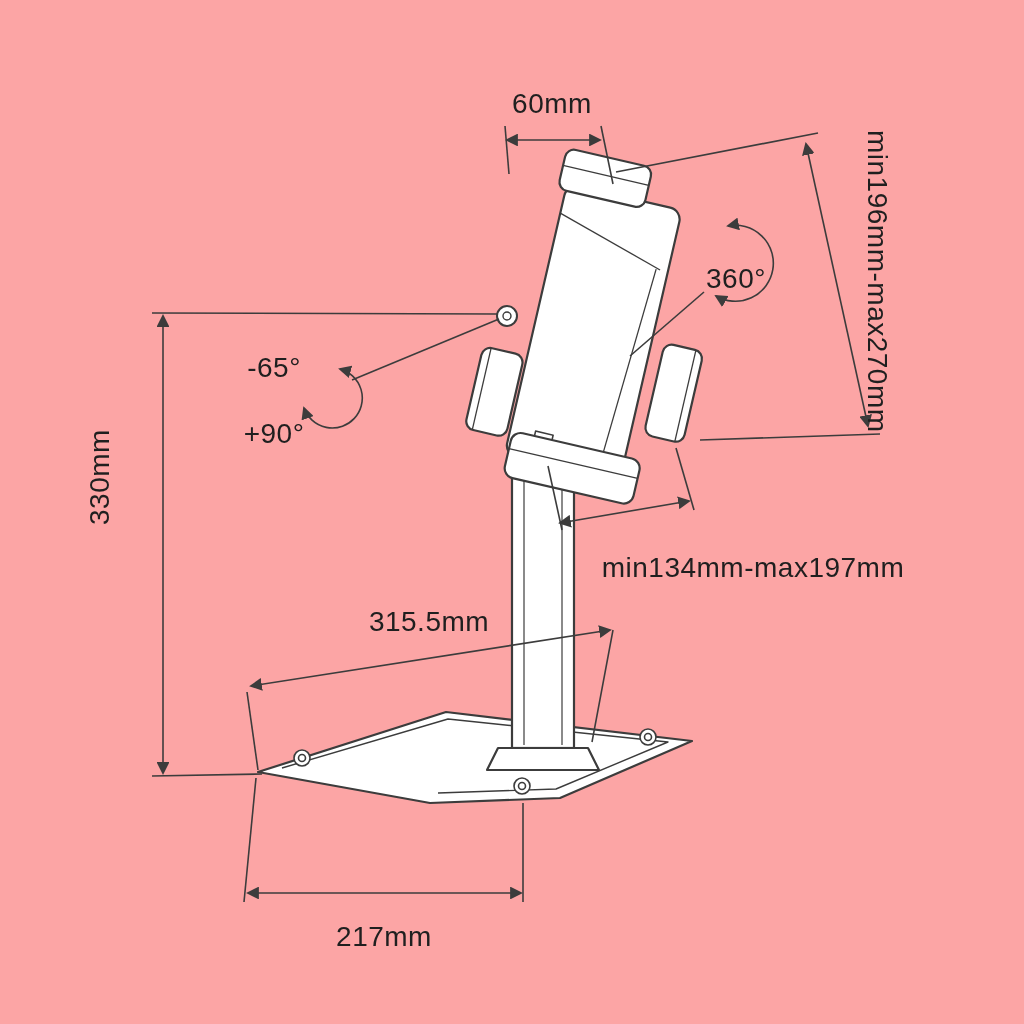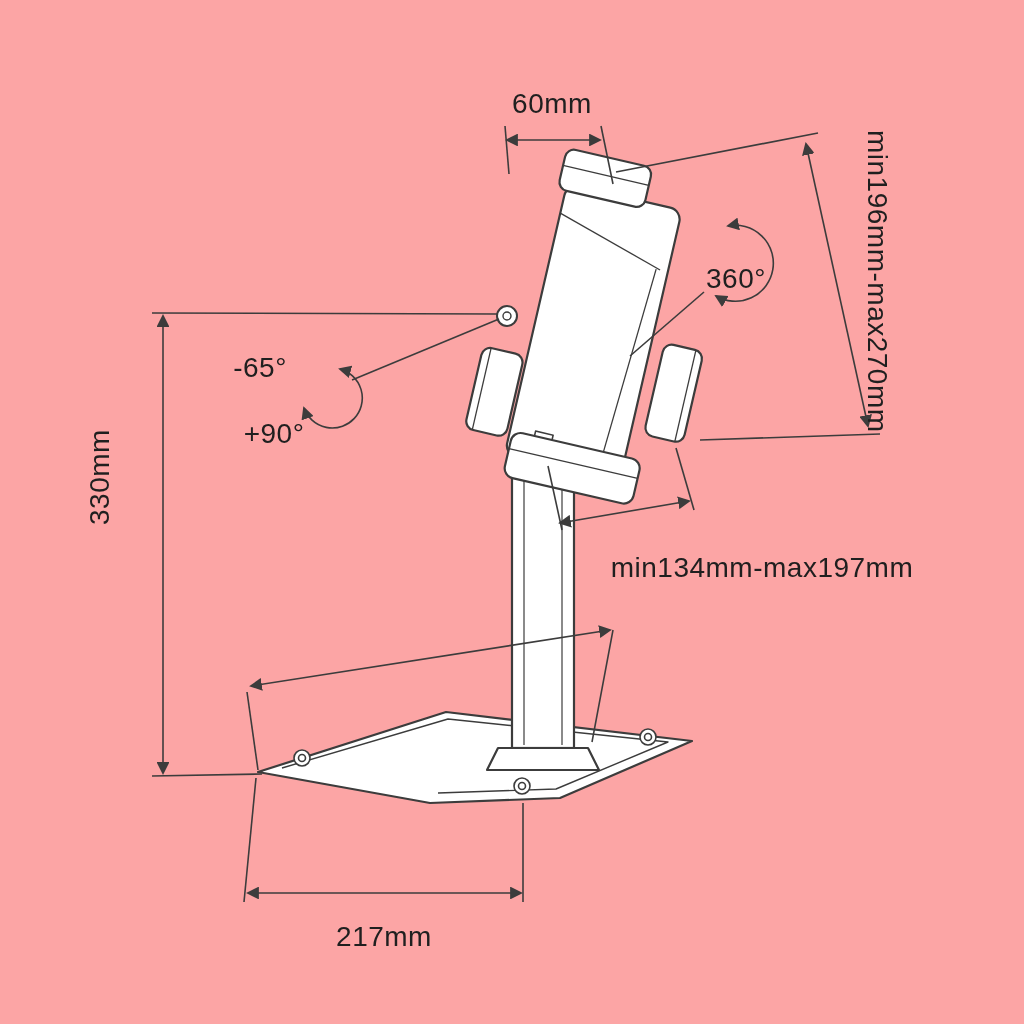--- a/index.html
+++ b/index.html
@@ -123,24 +123,25 @@
       </g>
     </g>
   </svg>
 
   <div class="dim-label center" style="left:492px;top:88px;width:120px;">60mm</div>
 
   <div class="dim-label rot-cw" style="left:893px;top:130px;">min196mm-max270mm</div>
 
   <div class="dim-label center" style="left:698px;top:263px;width:76px;">360°</div>
 
-  <div class="dim-label center" style="left:220px;top:352px;width:80px;">-65°</div>
+  <div class="dim-label center" style="left:234px;top:352px;width:80px;">-65°</div>
 
   <div class="dim-label center" style="left:230px;top:418px;width:88px;">+90°</div>
 
   <div class="dim-label rot-ccw" style="left:84px;top:525px;">330mm</div>
 
-  <div class="dim-label center" style="left:598px;top:552px;width:310px;margin-left:9px;">min134mm-max197mm</div>
+  <div class="dim-label center" style="left:598px;top:552px;width:310px;">min134mm-max197mm</div>
 
+  <div class="dim-label center" style="left:355px;top:606px;width:148px;">315.5mm</div>
 
   <div class="dim-label center" style="left:320px;top:901px;width:128px;margin-top:20px;">217mm</div>
 
 </div>
 
 </body></html>

